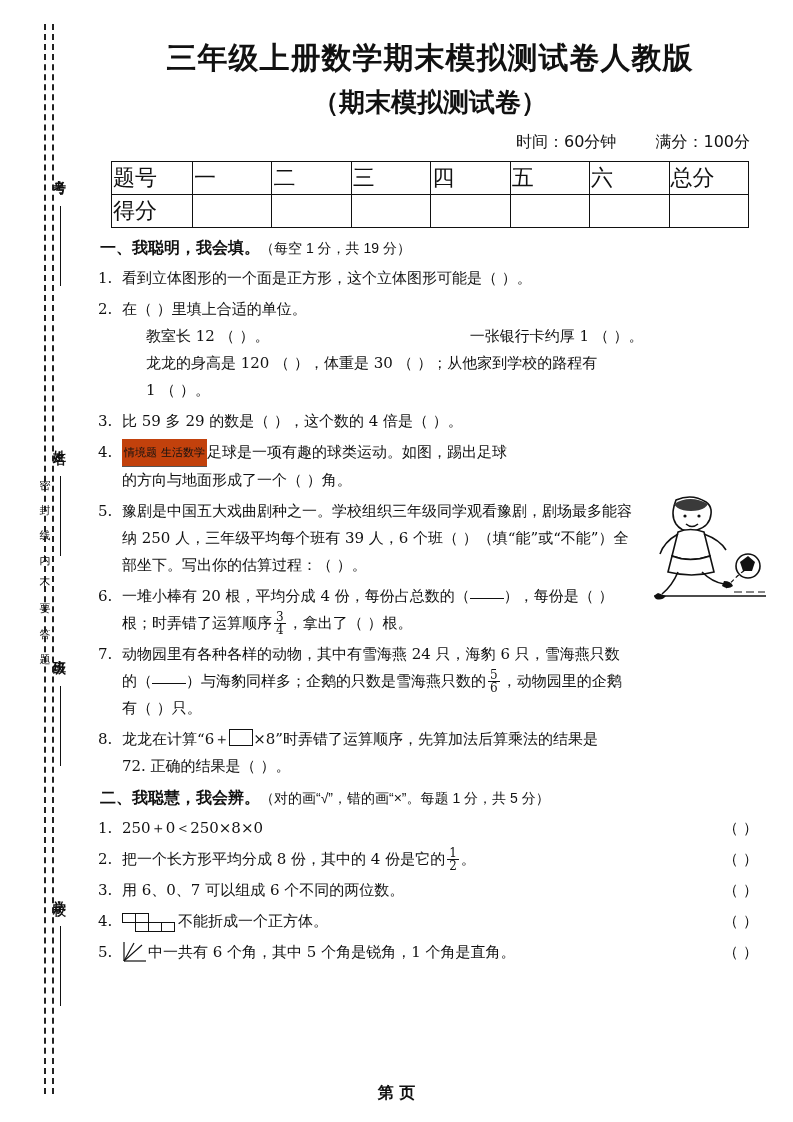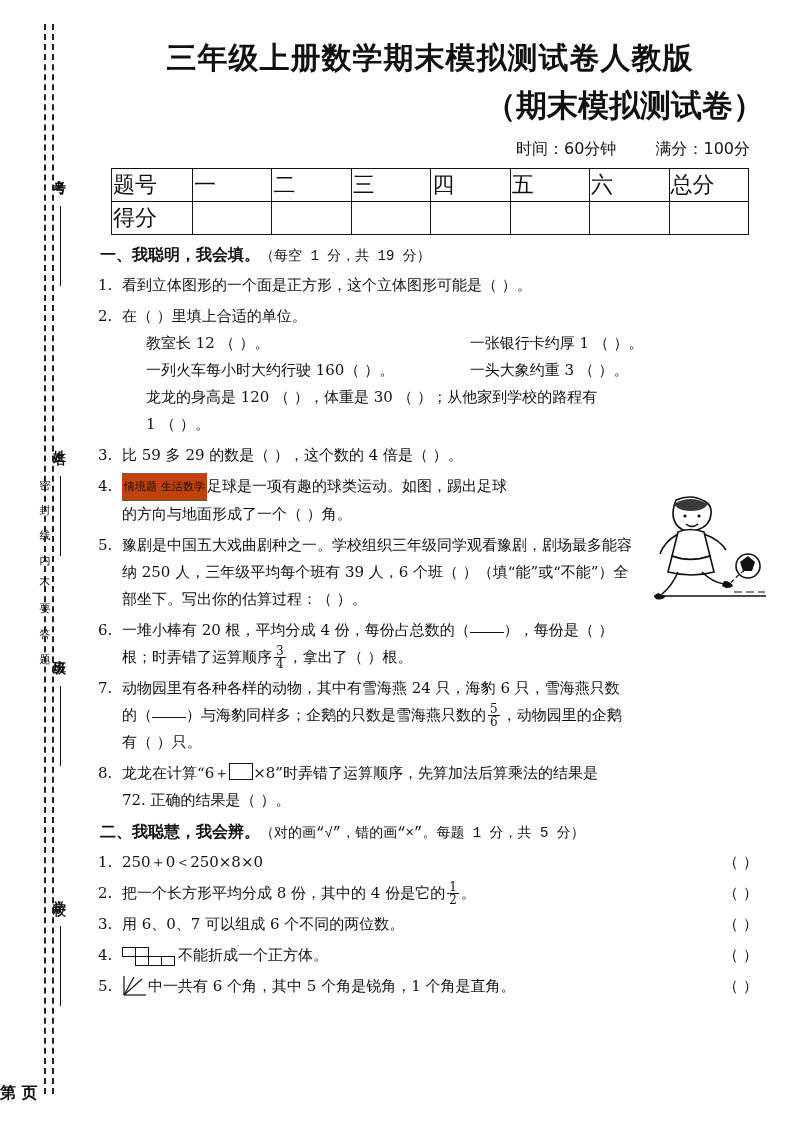--- a/index.html
+++ b/index.html
@@ -59,22 +59,22 @@
     font-family:"DejaVu Sans","Liberation Sans",sans-serif;
     font-weight:bold;
     font-size:30px;
     text-align:center;
     margin:8px 0 2px 0;
     letter-spacing:1px;
   }
   h2.subtitle{
     font-family:Liberation Serif, serif;
     font-weight:bold;
-    font-size:31px;
-    text-align:right;
+    font-size:26px;
+    text-align:center;
     margin:6px 0 4px 0;
   }
   .meta{
     text-align:right;
     font-size:16px;
     margin:12px 14px 8px 0;
     font-family:"DejaVu Sans","Liberation Sans",sans-serif;
   }
   .meta span{margin-left:34px;}
 
@@ -92,21 +92,21 @@
     font-family:"DejaVu Sans","Liberation Sans",sans-serif;
   }
   table.scoretable td.head{width:78px;}
 
   .section-head{
     font-family:"DejaVu Sans","Liberation Sans",sans-serif;
     font-weight:bold;
     font-size:16px;
     margin:10px 0 6px 4px;
   }
-  .section-head .norm{font-weight:normal;font-size:14px;font-family:Liberation Mono, monospace;}
+  .section-head .norm{font-weight:normal;font-size:14px;font-family:Liberation Sans, sans-serif;}
 
   ol.qlist{
     margin:0;padding:0;list-style:none;
   }
   ol.qlist>li{
     position:relative;
     font-size:15px;
     line-height:27px;
     margin:0 0 4px 0;
     padding-left:26px;
@@ -174,20 +174,21 @@
   
   .illus{
     position:absolute;
     right:-4px;top:462px;
     width:130px;height:110px;
   }
 
   .footer{
     position:absolute;
     left:0;right:0;bottom:18px;
+    text-align:center;
     font-family:"DejaVu Sans","Liberation Sans",sans-serif;
     font-weight:bold;
     font-size:16px;
   }
 </style>
 </head>
 <body>
 
 <div class="page">
 
@@ -261,24 +262,20 @@
         <span>看到立体图形的一个面是正方形，这个立体图形可能是（        ）。</span>
       </li>
 
       <li>
         <span class="num">2.</span>
         <span>在（        ）里填上合适的单位。</span>
         <span class="sub two-col">
           <span class="c1" style="padding-left:24px;">教室长 12 （        ）。</span>
           <span class="c2">一张银行卡约厚 1 （        ）。</span>
         </span>
-        <span class="sub two-col">
-          <span class="c1" style="padding-left:24px;">一列火车每小时大约行驶 160（        ）。</span>
-          <span class="c2">一头大象约重 3 （        ）。</span>
-        </span>
         <span class="sub" style="padding-left:24px;">龙龙的身高是 120 （        ），体重是 30 （        ）；从他家到学校的路程有</span>
         <span class="sub" style="padding-left:24px;">1 （        ）。</span>
       </li>
 
       <li>
         <span class="num">3.</span>
         <span>比 59 多 29 的数是（        ），这个数的 4 倍是（            ）。</span>
       </li>
 
       <li>

